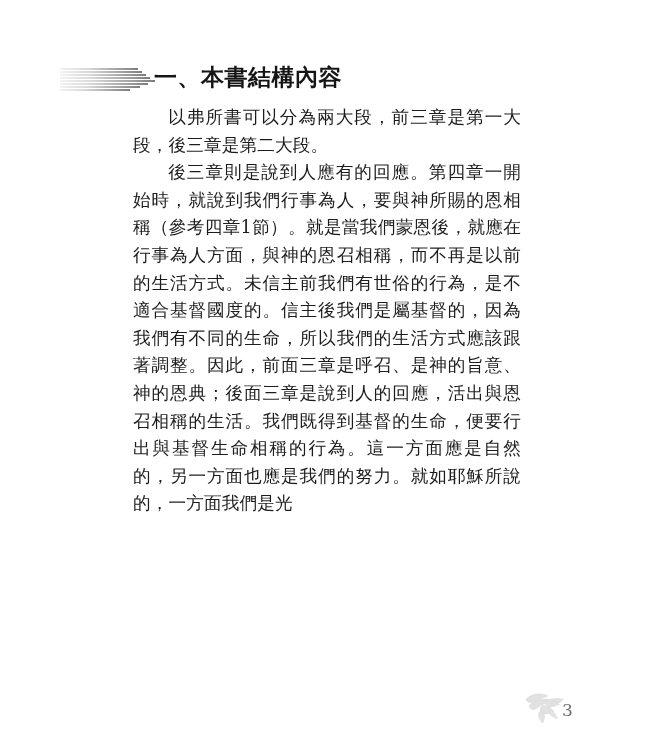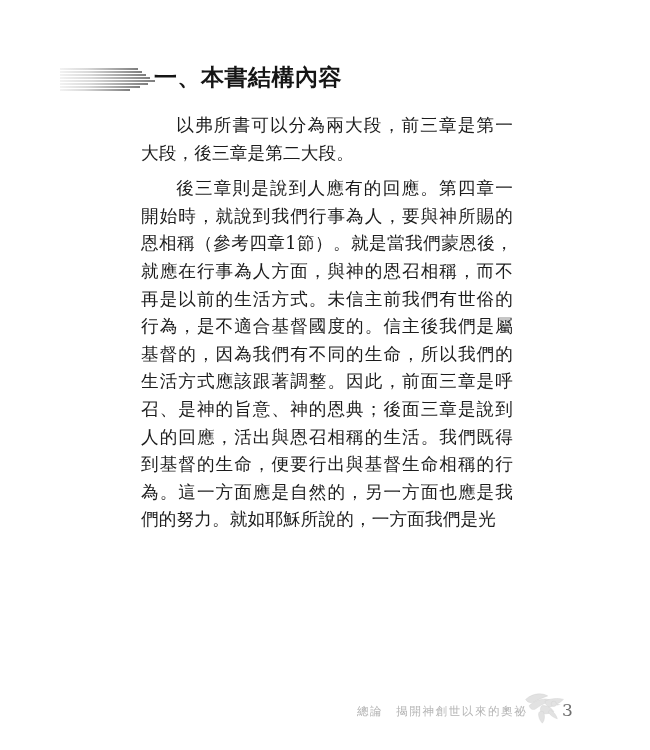--- a/index.html
+++ b/index.html
@@ -69,21 +69,21 @@
 
   
   .body-col {
     position: absolute;
     left: 133px;
     top: 104px;
     width: 388px;
   }
 
   .para {
-    margin: 8px;
+    margin: 0;
     font-size: 17.6px;
     line-height: 27.6px;
     text-align: justify;
     text-justify: inter-character;
     text-indent: 2em;
     color: #1c1c1c;
     letter-spacing: 0.15px;
     font-family: "DejaVu Serif", "Liberation Serif", serif;
   }
 
@@ -139,21 +139,20 @@
     </div>
     <div class="heading-title">一、本書結構內容</div>
   </div>
 
   <div class="body-col">
     <p class="para">以弗所書可以分為兩大段，前三章是第一大段，後三章是第二大段。</p>
     <p class="para">後三章則是說到人應有的回應。第四章一開始時，就說到我們行事為人，要與神所賜的恩相稱（參考四章1節）。就是當我們蒙恩後，就應在行事為人方面，與神的恩召相稱，而不再是以前的生活方式。未信主前我們有世俗的行為，是不適合基督國度的。信主後我們是屬基督的，因為我們有不同的生命，所以我們的生活方式應該跟著調整。因此，前面三章是呼召、是神的旨意、神的恩典；後面三章是說到人的回應，活出與恩召相稱的生活。我們既得到基督的生命，便要行出與基督生命相稱的行為。這一方面應是自然的，另一方面也應是我們的努力。就如耶穌所說的，一方面我們是光</p>
   </div>
 
   <div class="footer">
-    <div class="footer-text">總論　揭開神創世以來的奧祕</div>
 
     <div class="footer-dove">
       <svg viewBox="0 0 100 90" width="44" height="40" aria-hidden="true">
         <g fill="#e2e2e2" stroke="#d2d2d2" stroke-width="1">
           <path d="M6 30 C22 16, 42 14, 56 22 C46 26, 34 30, 24 36 C18 39, 10 37, 6 30 Z"></path>
           <path d="M14 44 C30 30, 50 26, 64 32 C52 38, 38 44, 28 52 C22 55, 16 52, 14 44 Z"></path>
           <path d="M50 34 C62 28, 78 26, 92 30 C84 38, 72 44, 60 48 C54 45, 50 40, 50 34 Z"></path>
           <path d="M44 44 C56 44, 66 50, 70 58 C62 62, 52 64, 44 62 C38 58, 38 48, 44 44 Z"></path>
           <path d="M46 58 C50 66, 50 76, 44 84 C38 78, 34 68, 36 60 C39 57, 43 56, 46 58 Z"></path>
           <path d="M62 54 C70 58, 76 66, 78 74 C70 72, 62 66, 58 60 C58 56, 60 54, 62 54 Z"></path>

